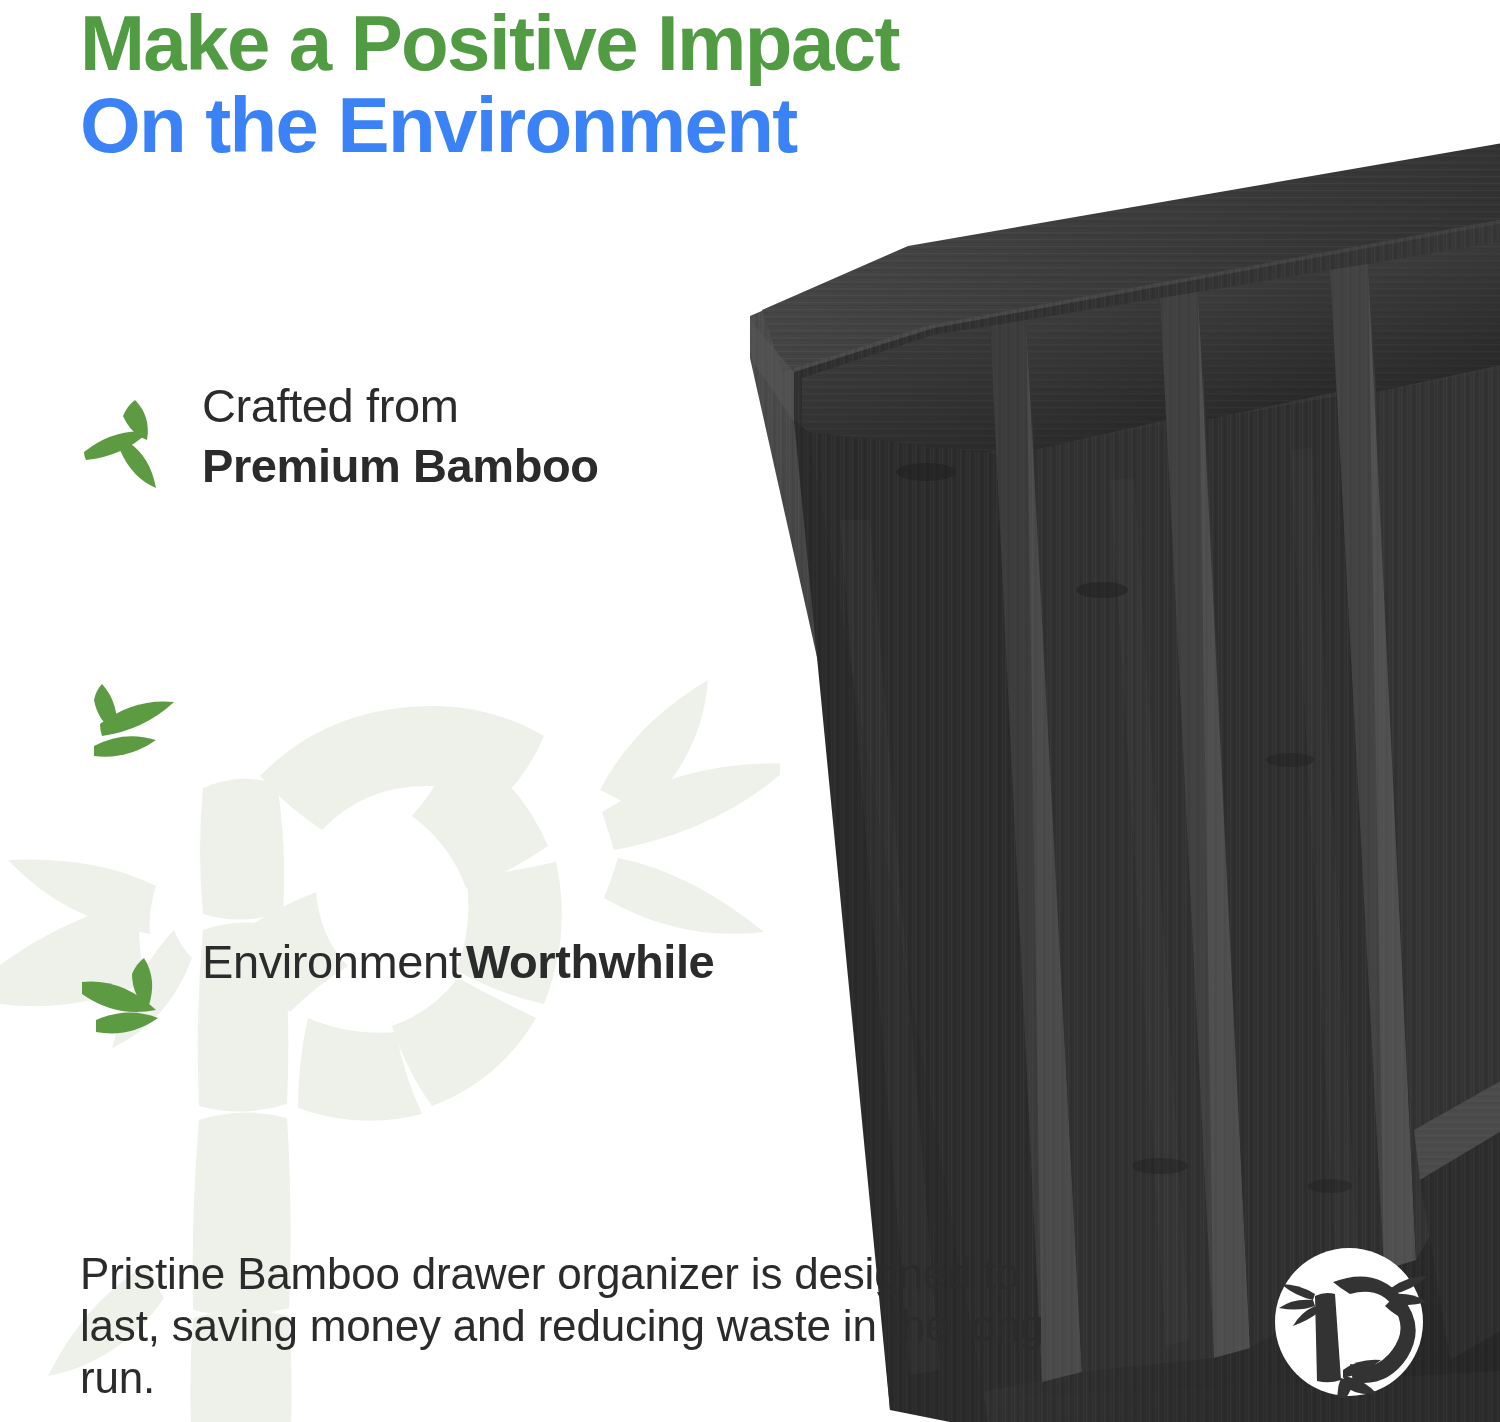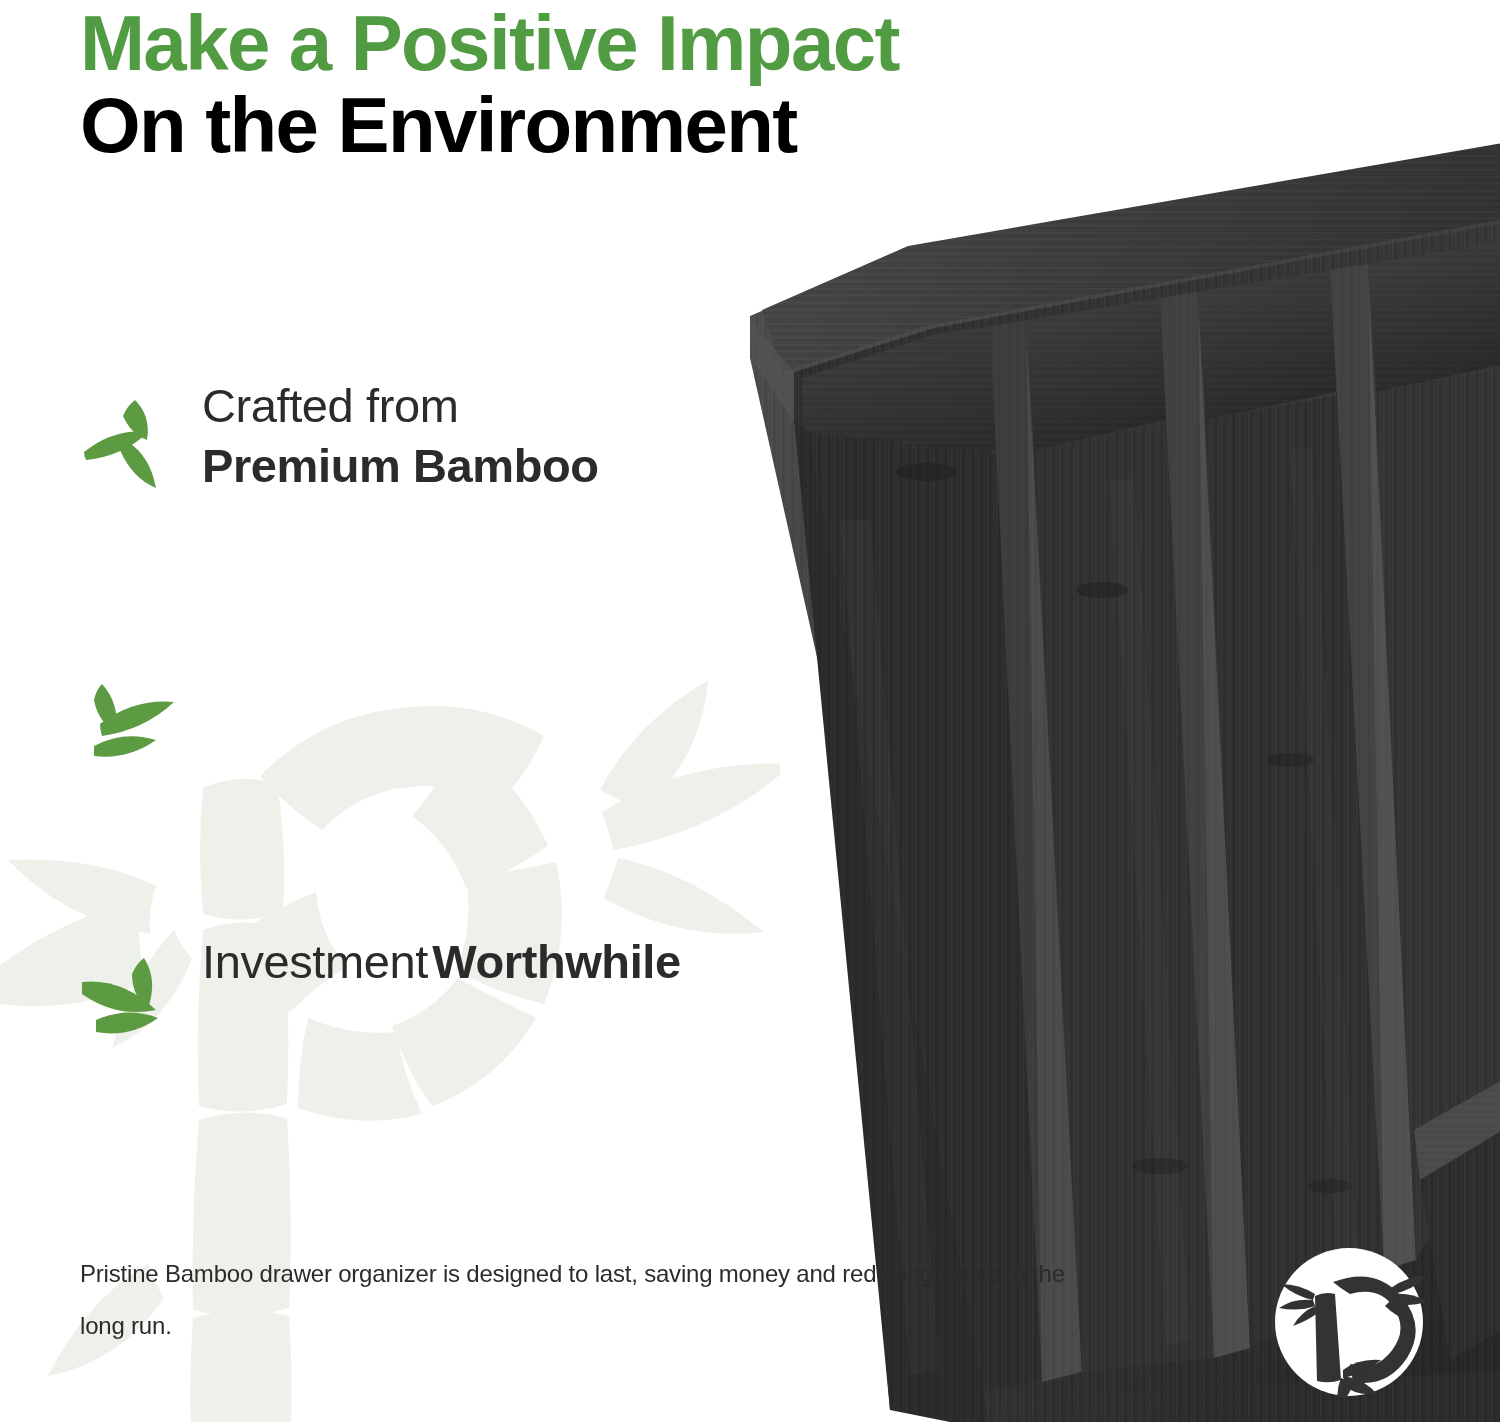--- a/index.html
+++ b/index.html
@@ -37,21 +37,21 @@
   }
   .headline .l1, .headline .l2 {
     font-weight:700;
     font-size:78px;
     line-height:82px;
     letter-spacing:-1.6px;
     white-space:nowrap;
     font-family:"Liberation Sans", sans-serif;
   }
   .headline .l1 { color:#519B43; }
-  .headline .l2 { color:#000000; }
+  .headline .l2 { color:#3b82f6; }
 
   
   .bullets { position:absolute; left:78px; top:382px; z-index:3; width:640px; }
   .bullet { position:relative; height:100px; margin-bottom:178px; }
   .bullet:last-child { margin-bottom:0; }
   .bullet .icon {
     position:absolute; left:0; top:4px;
     width:104px; height:104px;
   }
   .bullet .icon svg { width:100%; height:100%; display:block; }
@@ -64,21 +64,21 @@
     font-size:47px; line-height:60px; font-weight:700;
     color:#2b2b2b; white-space:nowrap; letter-spacing:-0.4px;
   }
 
   
   .footer {
     position:absolute; left:80px; top:1248px; z-index:3;
     width:1000px;
   }
   .footer p {
-    font-size:24px; line-height:52px; font-weight:400;
+    font-size:44px; line-height:52px; font-weight:400;
     color:#2b2b2b; letter-spacing:-0.2px;
   }
 
   
   .brand-logo {
     position:absolute; left:1273px; top:1246px;
     width:152px; height:152px; z-index:4;
   }
   .brand-logo svg { width:100%; height:100%; display:block; }
 </style>
@@ -267,21 +267,21 @@
       <span class="icon">
         <svg viewBox="0 0 104 104" xmlns="http://www.w3.org/2000/svg" aria-hidden="true">
           <g fill="#5C9B42">
             <path d="M66 16 q14 22 4 50 q-16 -12 -16 -34 q4 -10 12 -16 Z"></path>
             <path d="M4 40 q40 -4 74 28 q-40 8 -74 -16 q0 -6 0 -12 Z"></path>
             <path d="M18 78 q32 -14 62 -2 q-28 20 -62 14 q0 -6 0 -12 Z"></path>
           </g>
         </svg>
       </span>
       <span class="txt">
-        <span class="line1">Investment</span>
+        <span class="line1">Environment</span>
         <span class="line2">Worthwhile</span>
       </span>
     </div>
 
   </div>
 
   <div class="footer">
     <p>Pristine Bamboo drawer organizer is designed to last, saving money and reducing waste in the long run.</p>
   </div>
 

